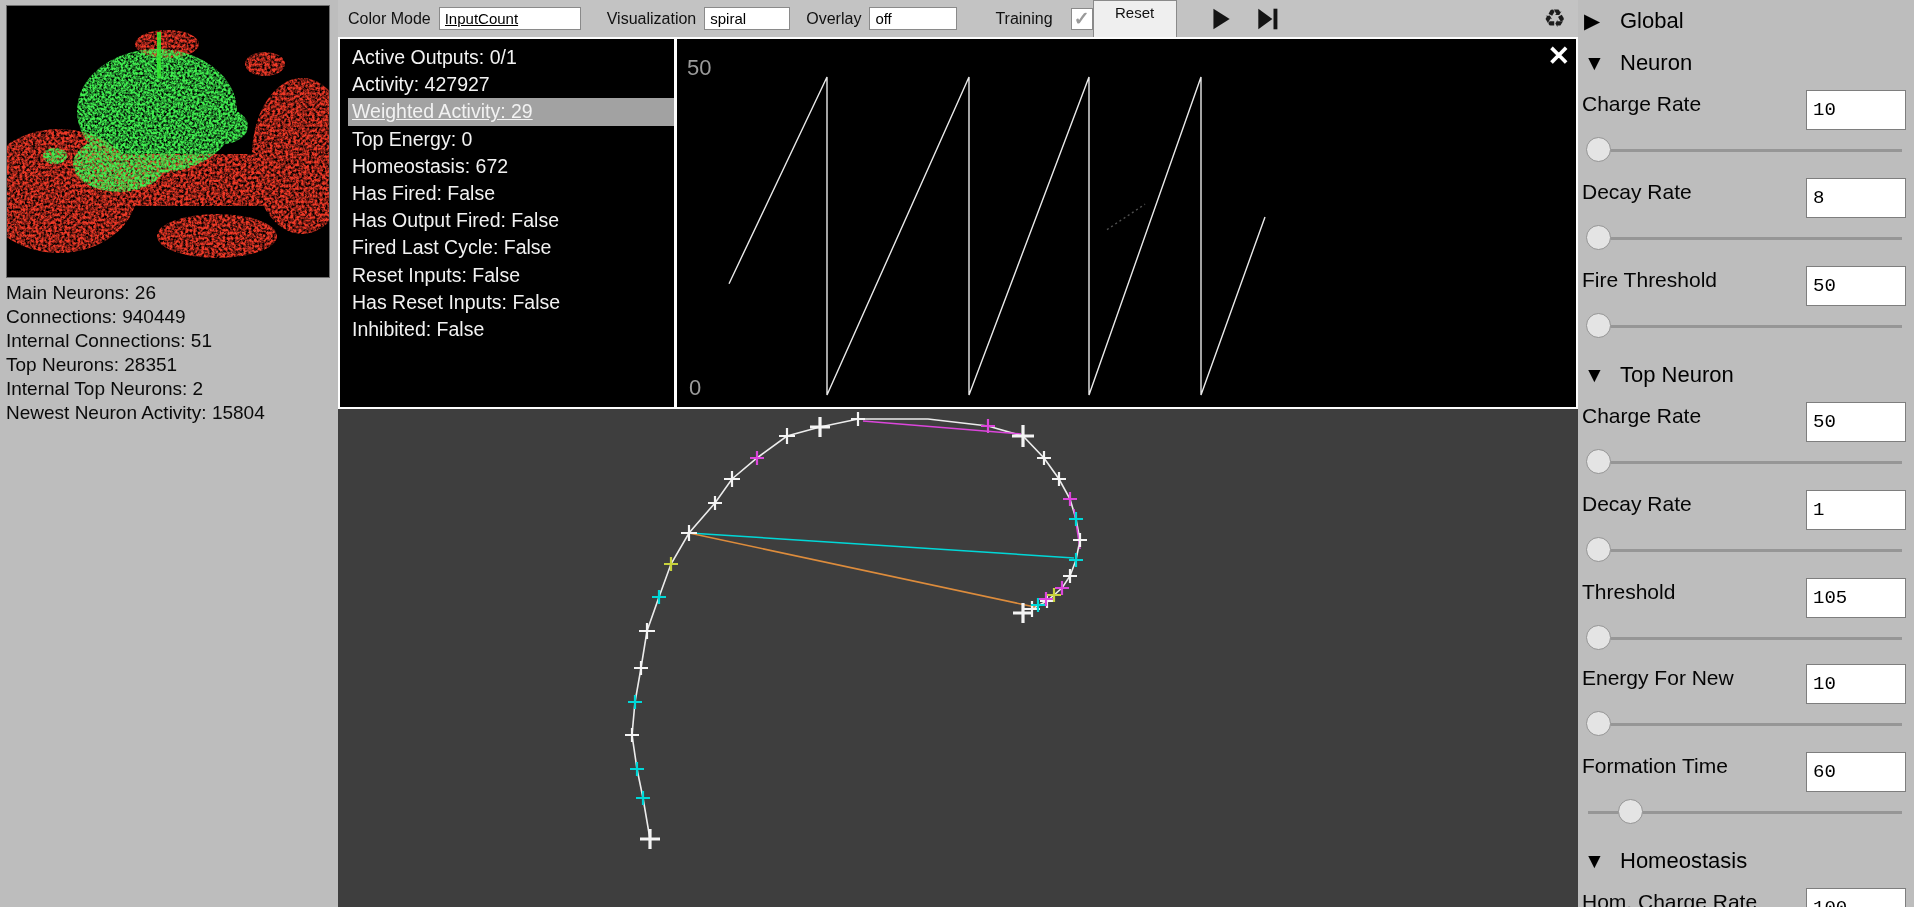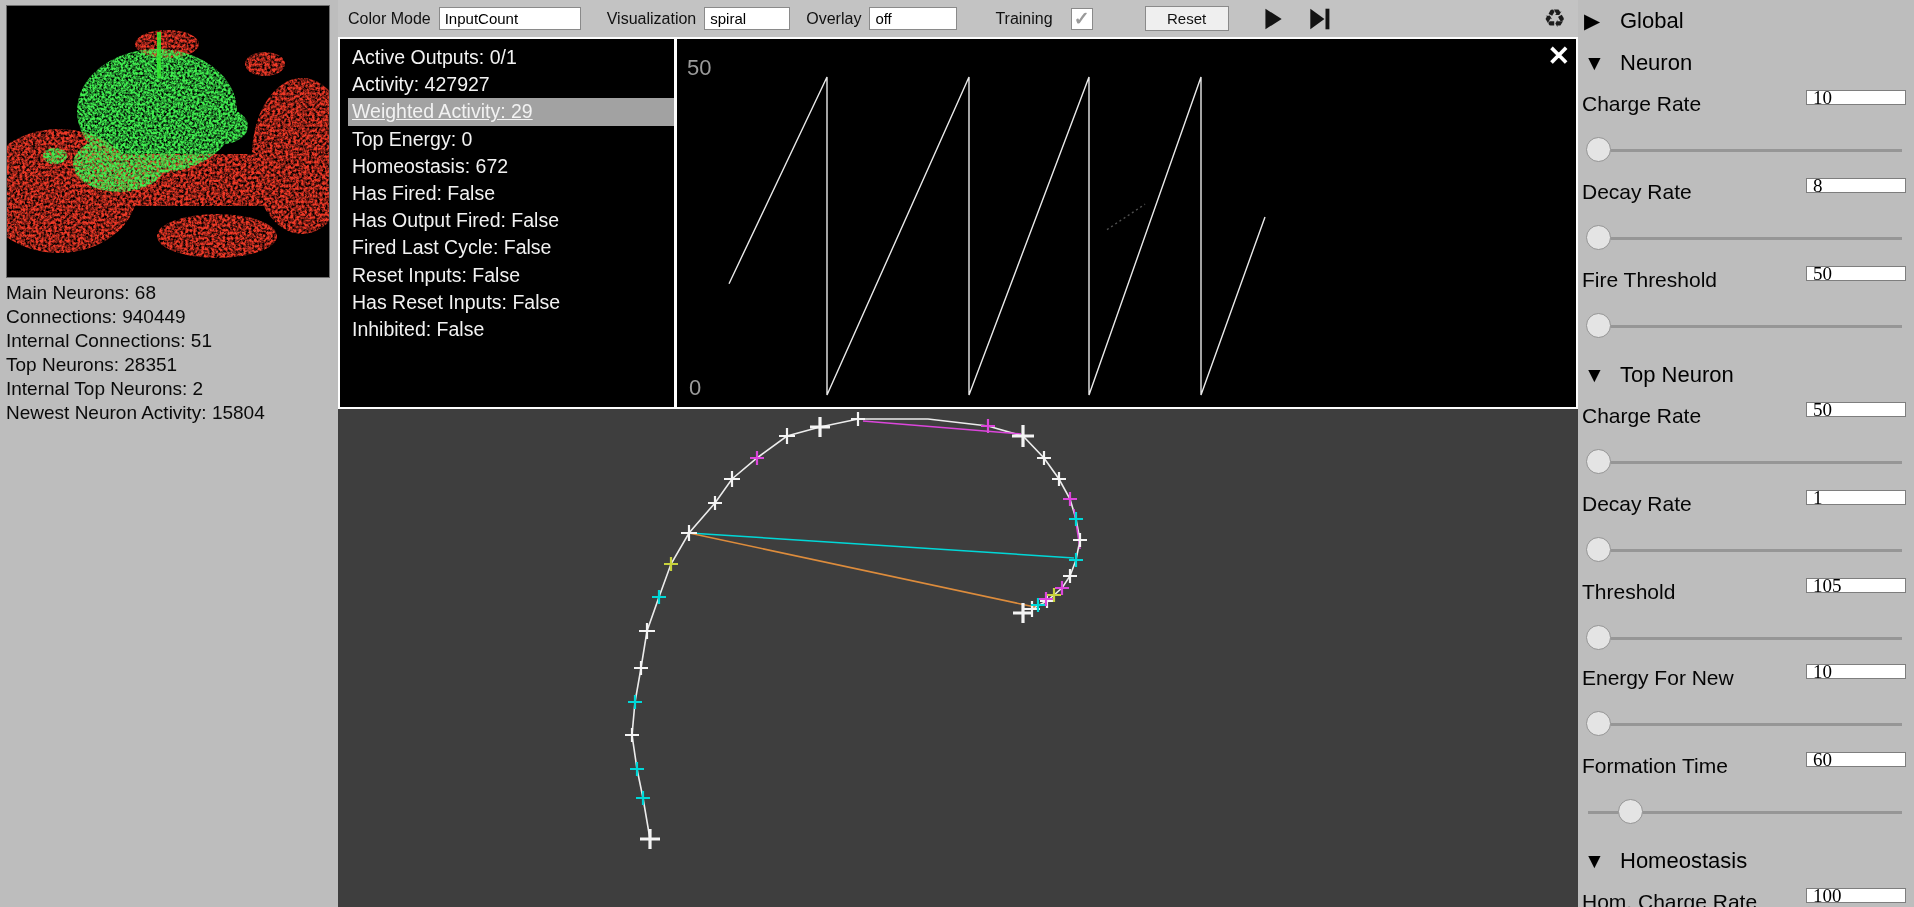--- a/index.html
+++ b/index.html
@@ -17,21 +17,21 @@
   
   #center-col { position:absolute; left:338px; top:0; width:1240px; height:907px; background:#ec4899; }
   #toolbar { position:absolute; left:0; top:0; width:1240px; height:37px; background:#c3c3c3;
              display:flex; align-items:center; font-size:16px; color:#111; }
   .tb-label { margin-left:10px; margin-right:8px; white-space:nowrap; }
   .tb-input { height:23px; border:1px solid #8a8a8a; background:#fff; font-size:15px;
               padding:0 5px; font-family:"Liberation Sans", sans-serif; }
   #cb-box { width:22px; height:22px; background:#fff; border:1px solid #8a8a8a; margin-left:10px;
             display:flex; align-items:center; justify-content:center;
             color:#9a9a9a; font-size:19px; font-weight:bold; }
-  #reset-btn { margin-left:52px; width:84px; height:25px; background:#efefef; border:1px solid #8a8a8a;
+  #reset-btn { width:84px; height:38px; background:#efefef; border:1px solid #8a8a8a;
                font-size:15px; text-align:center; line-height:23px; cursor:pointer; }
   .tb-iconbtn { margin-left:18px; width:28px; height:28px; display:flex; align-items:center;
                 justify-content:center; cursor:pointer; }
   #recycle-btn { position:absolute; right:12px; top:4px; font-size:25px; color:#1c1c1c; cursor:pointer; }
 
   #top-panels { position:absolute; left:0; top:37px; width:1240px; height:372px; background:#fdfdfd;
                 display:flex; padding:2px; gap:3px; }
   #info-panel { width:334px; height:100%; background:#000; padding:5px 0 0 12px; }
   .info-row { color:#f2f2f2; font-size:19.5px; line-height:27.2px; white-space:nowrap; }
   .info-row.selected { background:#a2a2a2; margin-left:-4px; padding-left:4px; width:326px;text-decoration:underline; }
@@ -45,23 +45,23 @@
 
   #canvas-area { position:absolute; left:0; top:409px; width:1240px; height:498px; background:#3e3e3e; }
 
   
   #sidebar { position:absolute; right:0; top:0; width:336px; height:907px; background:#bdbdbd; overflow:hidden; }
   .sb-header { position:absolute; left:6px; height:30px; display:flex; align-items:center;
                font-size:22px; color:#000; cursor:pointer; }
   .sb-header .tri { font-size:21px; margin-right:12px; width:24px; }
   .sb-row { position:absolute; left:4px; width:328px; height:28px; }
   .sb-label { font-size:21px; color:#050505; line-height:28px; }
-  .sb-input { position:absolute; right:4px; top:0; width:100px; height:15px; background:#fff;
+  .sb-input { position:absolute; right:4px; top:0; width:100px; height:40px; background:#fff;
               border:1px solid #7e7e7e; font-size:19px; padding:0 6px;
-              font-family:Liberation Serif, serif; }
+              font-family:Liberation Mono, monospace; }
   .sb-slider { position:absolute; left:6px; width:322px; height:28px; cursor:pointer; }
   .sb-slider .track { position:absolute; left:4px; right:4px; top:13px; height:3px; background:#969696; }
   .sb-slider .thumb { position:absolute; top:1px; left:2px; width:25px; height:25px; border-radius:50%;
                       background:#e4e4e4; border:1px solid #949494; }
 </style>
 </head>
 <body>
 
 <div id="app">
 
@@ -92,34 +92,34 @@
         <g filter="url(#fGreen)" fill="#fff">
           <ellipse cx="150" cy="105" rx="80" ry="62"></ellipse>
           <ellipse cx="112" cy="158" rx="46" ry="28"></ellipse>
           <ellipse cx="215" cy="120" rx="26" ry="18"></ellipse>
           <ellipse cx="48" cy="150" rx="12" ry="8"></ellipse>
         </g>
         <rect x="150" y="26" width="4" height="46" fill="#33ee33" opacity="0.85"></rect>
       </svg>
     </div>
     <div id="left-stats">
-      <div class="stat-line">Main Neurons: 68</div>
+      <div class="stat-line">Main Neurons: 26</div>
       <div class="stat-line">Connections: 940449</div>
       <div class="stat-line">Internal Connections: 51</div>
       <div class="stat-line">Top Neurons: 28351</div>
       <div class="stat-line">Internal Top Neurons: 2</div>
       <div class="stat-line">Newest Neuron Activity: 15804</div>
     </div>
   </div>
 
   <div id="center-col">
 
     <div id="toolbar">
       <span class="tb-label">Color Mode</span>
-      <input class="tb-input" style="width: 142px;" value="InputCount">
+      <input class="tb-input" style="width: 142px; text-decoration: underline;" value="InputCount">
       <span class="tb-label" style="margin-left:26px">Visualization</span>
       <input class="tb-input" style="width: 86px;" value="spiral">
       <span class="tb-label" style="margin-left:16px">Overlay</span>
       <input class="tb-input" style="width: 88px;" value="off">
       <span class="tb-label" style="margin-left:38px">Training</span>
       <div id="cb-box">
         <span>✓</span>
       </div>
       <div id="reset-btn">Reset</div>
       <div class="tb-iconbtn" style="margin-left:30px">

